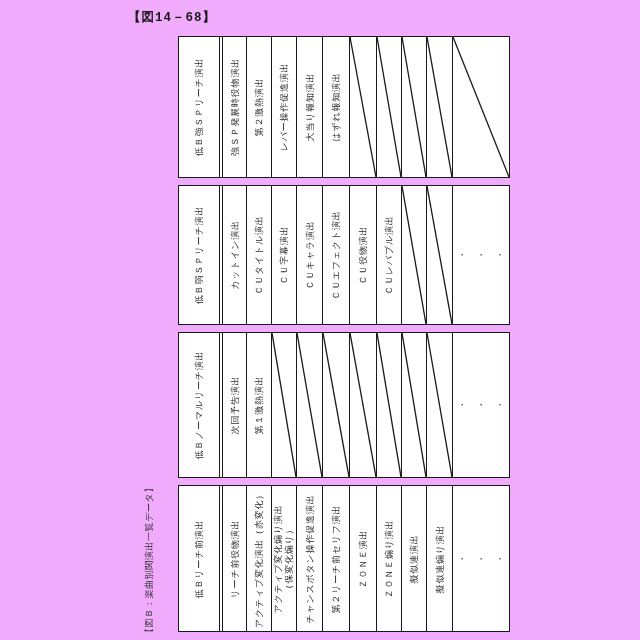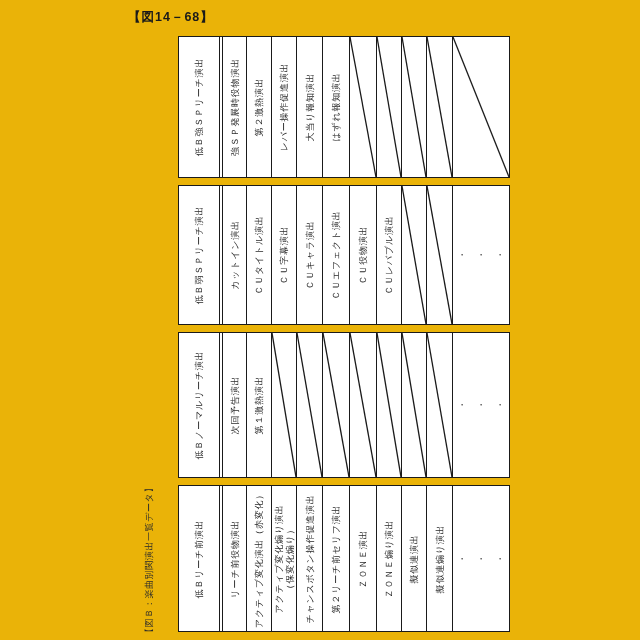--- a/index.html
+++ b/index.html
@@ -1,17 +1,17 @@
 <!DOCTYPE html>
 <html><head>
 <meta charset="utf-8">
 <style>
   html,body{margin:0;padding:0;background:#ffffff;}
-  .page{position:relative;width:640px;height:640px;background:#eab308;overflow:hidden;
-        font-family:Liberation Sans, sans-serif;color:#1a1a1a;}
+  .page{position:relative;width:640px;height:640px;background:#f0abfc;overflow:hidden;
+        font-family:Liberation Mono, monospace;color:#1a1a1a;}
   .fig-title{position:absolute;left:128px;top:9px;font-size:12.5px;font-weight:bold;
              letter-spacing:1px;white-space:nowrap;}
   .fig-label{position:absolute;left:149px;top:560px;
              transform:translate(-50%,-50%) rotate(-90deg);
              font-size:9px;letter-spacing:0.6px;white-space:nowrap;color:#2a2a2a;}
   .band{position:absolute;left:178px;width:332px;box-sizing:border-box;
         border:1px solid #1a1a1a;display:flex;background:#fff;}
   .b1{top:36px;height:142px;}
   .b2{top:185px;height:140px;}
   .b3{top:332px;height:146px;}

